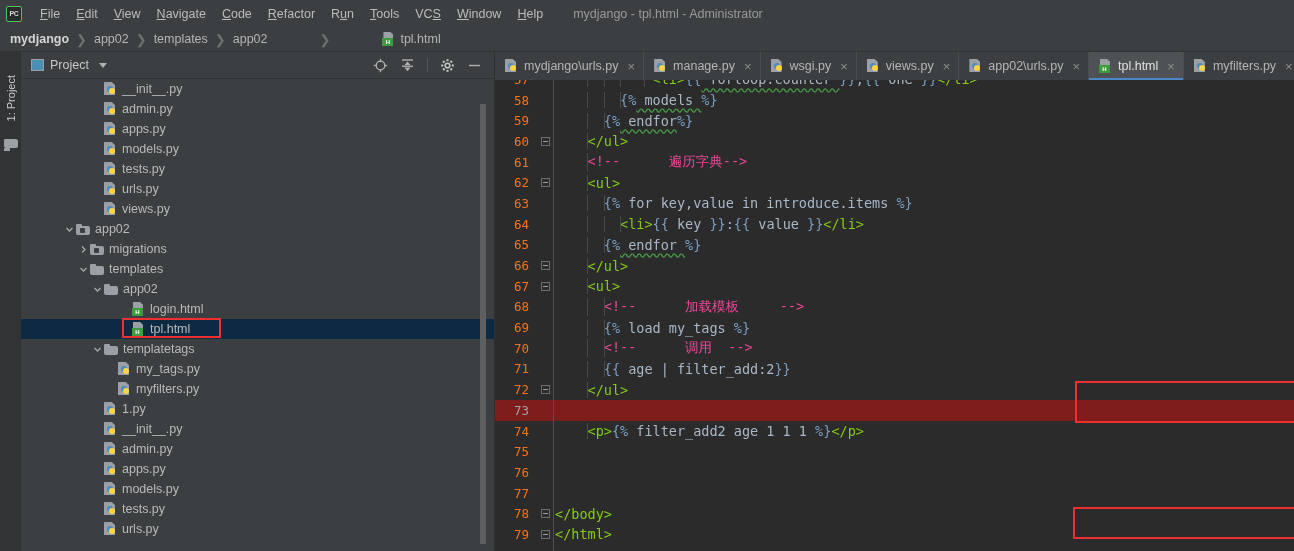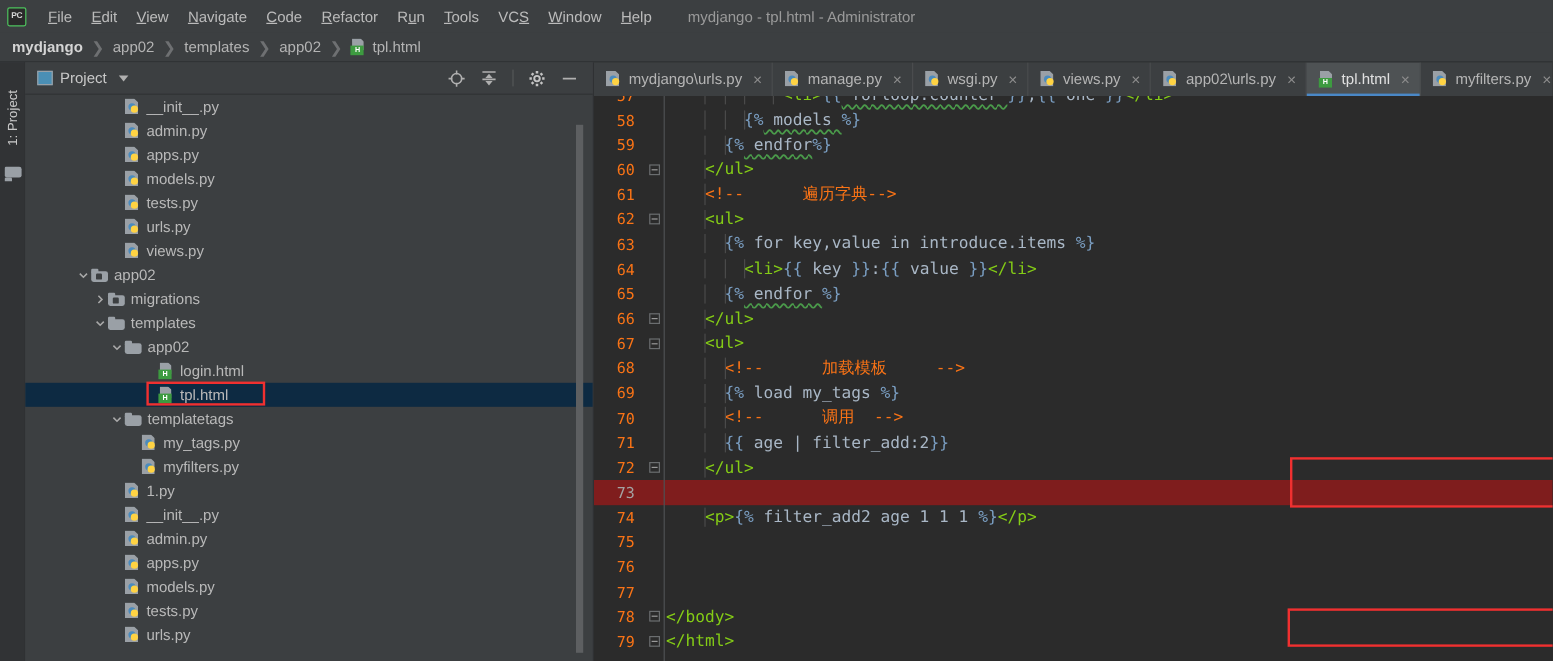--- a/index.html
+++ b/index.html
@@ -48,20 +48,21 @@
   }
 
   
   .breadcrumb {
     height: 25px; width: 100%;
     background: #3c3f41;
     display: flex; align-items: center;
     padding-left: 10px;
     font-size: 12.5px;
     border-bottom: 1px solid #2f3133;
+    gap: 45px;
   }
   .crumb { color: #b4b4b4; white-space: nowrap; }
   .crumb.bold { font-weight: bold; color: #d4d4d4; }
   .crumb-sep { color: #6e7072; margin: 0 7px; font-size: 13px; }
   .crumb-file { display: flex; align-items: center; gap: 5px; }
 
   
   .ico-html {
     width: 13px; height: 14px; position: relative; flex: none;
   }
@@ -277,21 +278,21 @@
     position: absolute; left: 58px; top: 0; bottom: 0; width: 1px;
     background: #4f5254; z-index: 3;
   }
   
   .ig { position: absolute; top: 0; bottom: 0; width: 1px; background: #4a4a4a; z-index: 1; }
 
   
   .t-tag { color: #84cc16; }
   .t-br  { color: #7a9ec2; }
   .t-kw  { color: #a9b7c6; }
-  .t-cmt { color: #f97316; }
+  .t-cmt { color: #ec4899; }
   .t-txt { color: #a9b7c6; }
   .squig {
     text-decoration: underline;
     text-decoration-style: wavy;
     text-decoration-color: #4a9a4a;
     text-underline-offset: 3px;
   }
 
   
   .annot {

